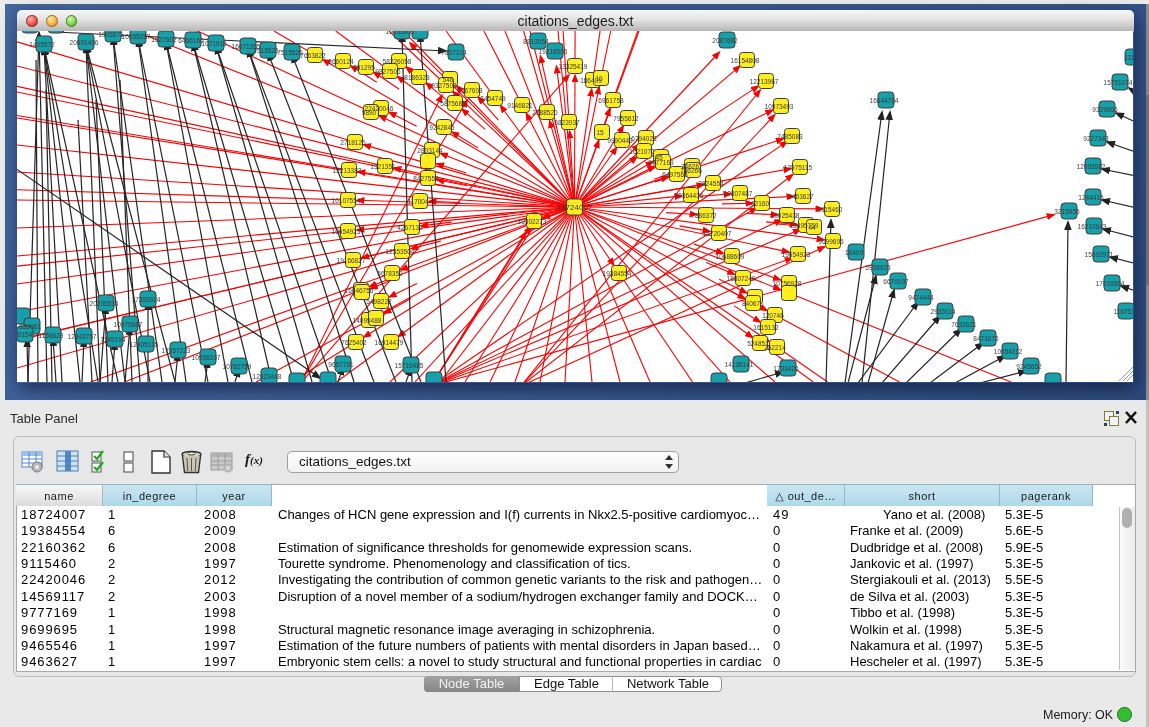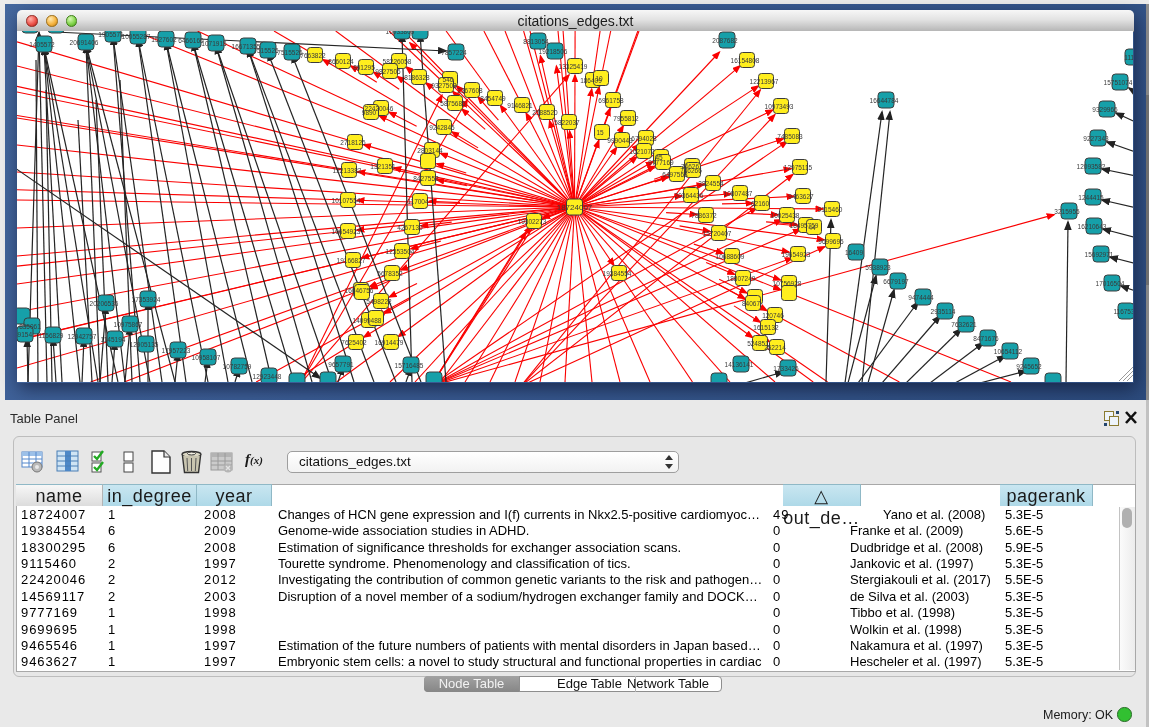--- a/index.html
+++ b/index.html
@@ -23,21 +23,21 @@
 #tl-g { left:48.5px; background:radial-gradient(circle at 35% 30%, #d7f8b6, #84d64e 55%, #4a9c1d); border:.5px solid #3e7d18;}
 #canvasbg { position:absolute; left:17px; top:31px; width:1116px; height:351px; background:#fff;
   border-bottom:2px solid #3a3a3a; }
 #tablepanel { position:absolute; left:0; top:400px; width:1146px; height:327px; background:#e9e9e9; }
 #tp-title { position:absolute; left:10px; top:411px; font-size:13px; color:#2b2b2b; }
 #container { position:absolute; left:13px; top:436px; width:1123px; height:241px;
   border:1px solid #bdbdbd; border-radius:6px; background:#e7e7e7; }
 #table { position:absolute; left:16px; top:484px; width:1120px; height:188px; background:#fff;
   border:1px solid #a8a8a8; }
 .hd { position:absolute; top:484px; height:22px; letter-spacing:0.5px; background:linear-gradient(#c9e6f1,#aed9e8);
-  border-right:1px solid #8fb8c6; border-top:1px solid #8fb8c6; font-size:18px; color:#1a1a1a;
+  border-right:1px solid #8fb8c6; border-top:1px solid #8fb8c6; font-size:11px; color:#1a1a1a;
   text-align:center; line-height:22px; }
 .tr { position:absolute; left:0; width:1119px; height:16.2px; font-size:13px; color:#000; overflow:hidden; }
 .tr span { position:absolute; top:0; white-space:nowrap; }
 .tr .num { letter-spacing:0.9px; }
 .tr .ttl { width:486px; overflow:hidden; text-overflow:ellipsis; }
 #seg { position:absolute; left:424px; top:675.5px; width:298px; height:16.5px;
   border:1px solid #8e8e8e; border-radius:4px; background:#fff; font-size:13px; }
 .seg { position:absolute; top:676px; height:15.5px; text-align:center; line-height:15px; color:#111; font-size:13px; }
 #memory { position:absolute; left:1043px; top:708px; font-size:12.5px; color:#1a1a1a; }
 #memdot { position:absolute; left:1117px; top:707px; width:14.5px; height:14.5px; border-radius:50%;
@@ -650,65 +650,65 @@
   <div style="position:absolute;left:299px;top:454px;font-size:13.5px;color:#111;">citations_edges.txt</div>
   <svg style="position:absolute;left:663px;top:454px" width="12" height="16">
     <path d="M6,1 L10,6 L2,6 z" fill="#333"></path>
       <path d="M6,15 L10,10 L2,10 z" fill="#333"></path>
   </svg>
 
   <div id="table"></div>
   <div class="hd" style="left:16px;width:87px;background:linear-gradient(#f7f7f7,#dcdcdc);border-right:1px solid #b3b3b3;">name</div>
   <div class="hd" style="left:103px;width:94px;">in_degree</div>
   <div class="hd" style="left:197px;width:75px;">year</div>
-  <div class="hd" style="left:767px;width:78px;margin-left:16px;">△ out_de…</div>
+  <div class="hd" style="left:767px;width:78px;">△ out_de…</div>
+  <div class="hd" style="left:845px;width:155px;">short</div>
   <div class="hd" style="left:1000px;width:93px;">pagerank</div>
   <div class="tr" style="top:507.0px">
       <span class="num" style="left:21px">18724007</span>
       <span class="num" style="left:108px">1</span>
       <span class="num" style="left:204px">2008</span>
       <span class="ttl" style="left:278px">Changes of HCN gene expression and I(f) currents in Nkx2.5-positive cardiomyocytes of</span>
       <span class="num" style="left:773px">49</span>
       <span style="left:883px">Yano et al. (2008)</span>
       <span style="left:1005px">5.3E-5</span>
     </div>
 <div class="tr" style="top:523.4px">
       <span class="num" style="left:21px">19384554</span>
       <span class="num" style="left:108px">6</span>
       <span class="num" style="left:204px">2009</span>
-      <span class="ttl" style="left:278px">Genome-wide association studies in ADHD.</span>
       <span class="num" style="left:773px">0</span>
       <span style="left:850px">Franke et al. (2009)</span>
       <span style="left:1005px">5.6E-5</span>
     </div>
 <div class="tr" style="top:539.7px">
-      <span class="num" style="left:21px">18300295</span>
+      <span class="num" style="left:21px">22160362</span>
       <span class="num" style="left:108px">6</span>
       <span class="num" style="left:204px">2008</span>
-      <span class="ttl" style="left:278px">Estimation of significance thresholds for exchanger association scans.</span>
+      <span class="ttl" style="left:278px">Estimation of significance thresholds for genomewide expression scans.</span>
       <span class="num" style="left:773px">0</span>
       <span style="left:850px">Dudbridge et al. (2008)</span>
       <span style="left:1005px">5.9E-5</span>
     </div>
 <div class="tr" style="top:556.1px">
       <span class="num" style="left:21px">9115460</span>
       <span class="num" style="left:108px">2</span>
       <span class="num" style="left:204px">1997</span>
       <span class="ttl" style="left:278px">Tourette syndrome. Phenomenology and classification of tics.</span>
       <span class="num" style="left:773px">0</span>
       <span style="left:850px">Jankovic et al. (1997)</span>
       <span style="left:1005px">5.3E-5</span>
     </div>
 <div class="tr" style="top:572.4px">
       <span class="num" style="left:21px">22420046</span>
       <span class="num" style="left:108px">2</span>
       <span class="num" style="left:204px">2012</span>
       <span class="ttl" style="left:278px">Investigating the contribution of common genetic variants to the risk and pathogenesis of</span>
       <span class="num" style="left:773px">0</span>
-      <span style="left:850px">Stergiakouli et al. (2017)</span>
+      <span style="left:850px">Stergiakouli et al. (2013)</span>
       <span style="left:1005px">5.5E-5</span>
     </div>
 <div class="tr" style="top:588.8px">
       <span class="num" style="left:21px">14569117</span>
       <span class="num" style="left:108px">2</span>
       <span class="num" style="left:204px">2003</span>
       <span class="ttl" style="left:278px">Disruption of a novel member of a sodium/hydrogen exchanger family and DOCK180 in</span>
       <span class="num" style="left:773px">0</span>
       <span style="left:850px">de Silva et al. (2003)</span>
       <span style="left:1005px">5.3E-5</span>
@@ -718,20 +718,21 @@
       <span class="num" style="left:108px">1</span>
       <span class="num" style="left:204px">1998</span>
       <span class="num" style="left:773px">0</span>
       <span style="left:850px">Tibbo et al. (1998)</span>
       <span style="left:1005px">5.3E-5</span>
     </div>
 <div class="tr" style="top:621.5px">
       <span class="num" style="left:21px">9699695</span>
       <span class="num" style="left:108px">1</span>
       <span class="num" style="left:204px">1998</span>
+      <span class="ttl" style="left:278px">Structural magnetic resonance image averaging in schizophrenia.</span>
       <span class="num" style="left:773px">0</span>
       <span style="left:850px">Wolkin et al. (1998)</span>
       <span style="left:1005px">5.3E-5</span>
     </div>
 <div class="tr" style="top:637.8px">
       <span class="num" style="left:21px">9465546</span>
       <span class="num" style="left:108px">1</span>
       <span class="num" style="left:204px">1997</span>
       <span class="ttl" style="left:278px">Estimation of the future numbers of patients with mental disorders in Japan based on</span>
       <span class="num" style="left:773px">0</span>
@@ -746,17 +747,17 @@
       <span class="num" style="left:773px">0</span>
       <span style="left:850px">Hescheler et al. (1997)</span>
       <span style="left:1005px">5.3E-5</span>
     </div>
 
   <div style="position:absolute;left:1119px;top:507px;width:16px;height:163px;background:linear-gradient(90deg,#fbfbfb,#ececec);border-left:1px solid #c3c3c3;"></div>
   <div style="position:absolute;left:1122px;top:508px;width:10px;height:20px;border-radius:5px;background:#b0b0b0;"></div>
 
   <div id="seg"></div>
   <div class="seg" style="left:424px;width:96px;background:linear-gradient(#a2a2a2,#868686);color:#f2f2f2;border-radius:4px 0 0 4px;border-right:1px solid #8e8e8e;">Node Table</div>
-  <div class="seg" style="left:544px;width:92px;border-right:1px solid #b5b5b5;">Edge Table</div>
+  <div class="seg" style="left:521px;width:92px;border-right:1px solid #b5b5b5;">Edge Table</div>
   <div class="seg" style="left:614px;width:108px;">Network Table</div>
   <div id="memory">Memory: OK</div>
   <div id="memdot"></div>
 </div>
 
 </body></html>

